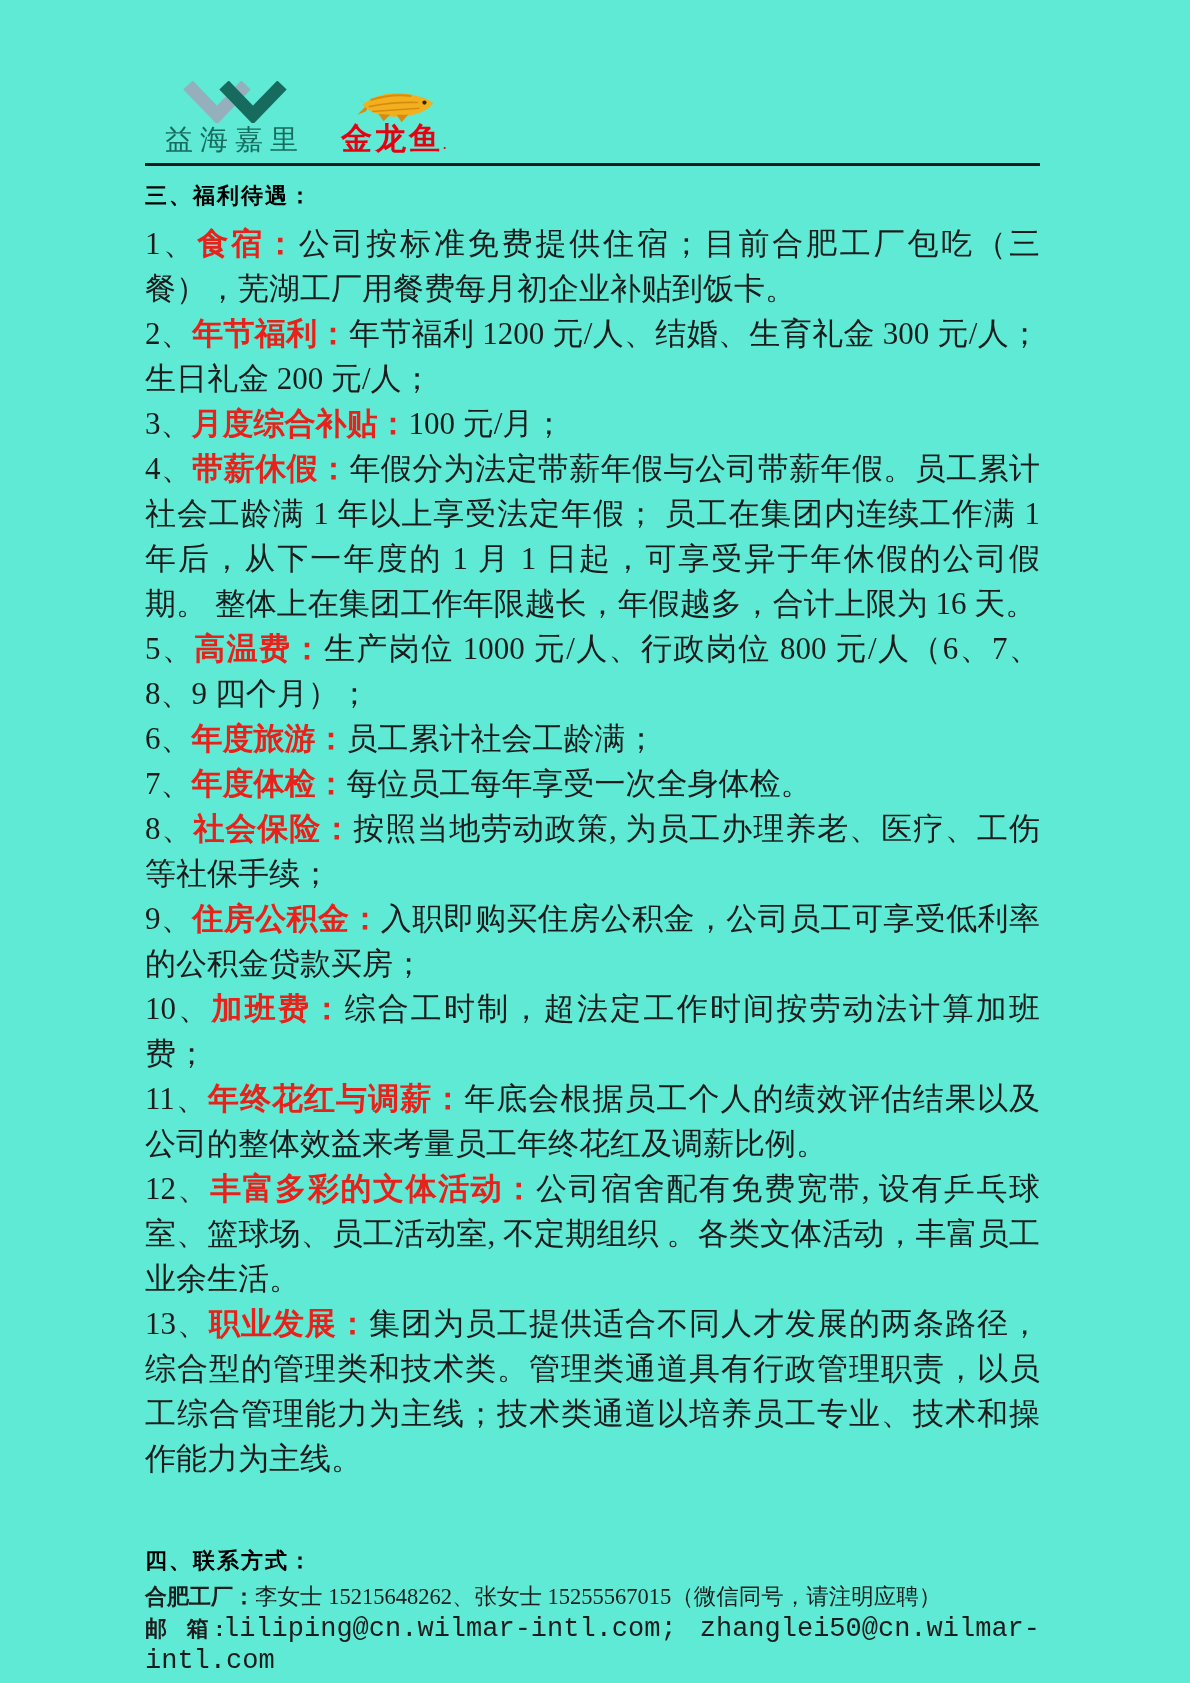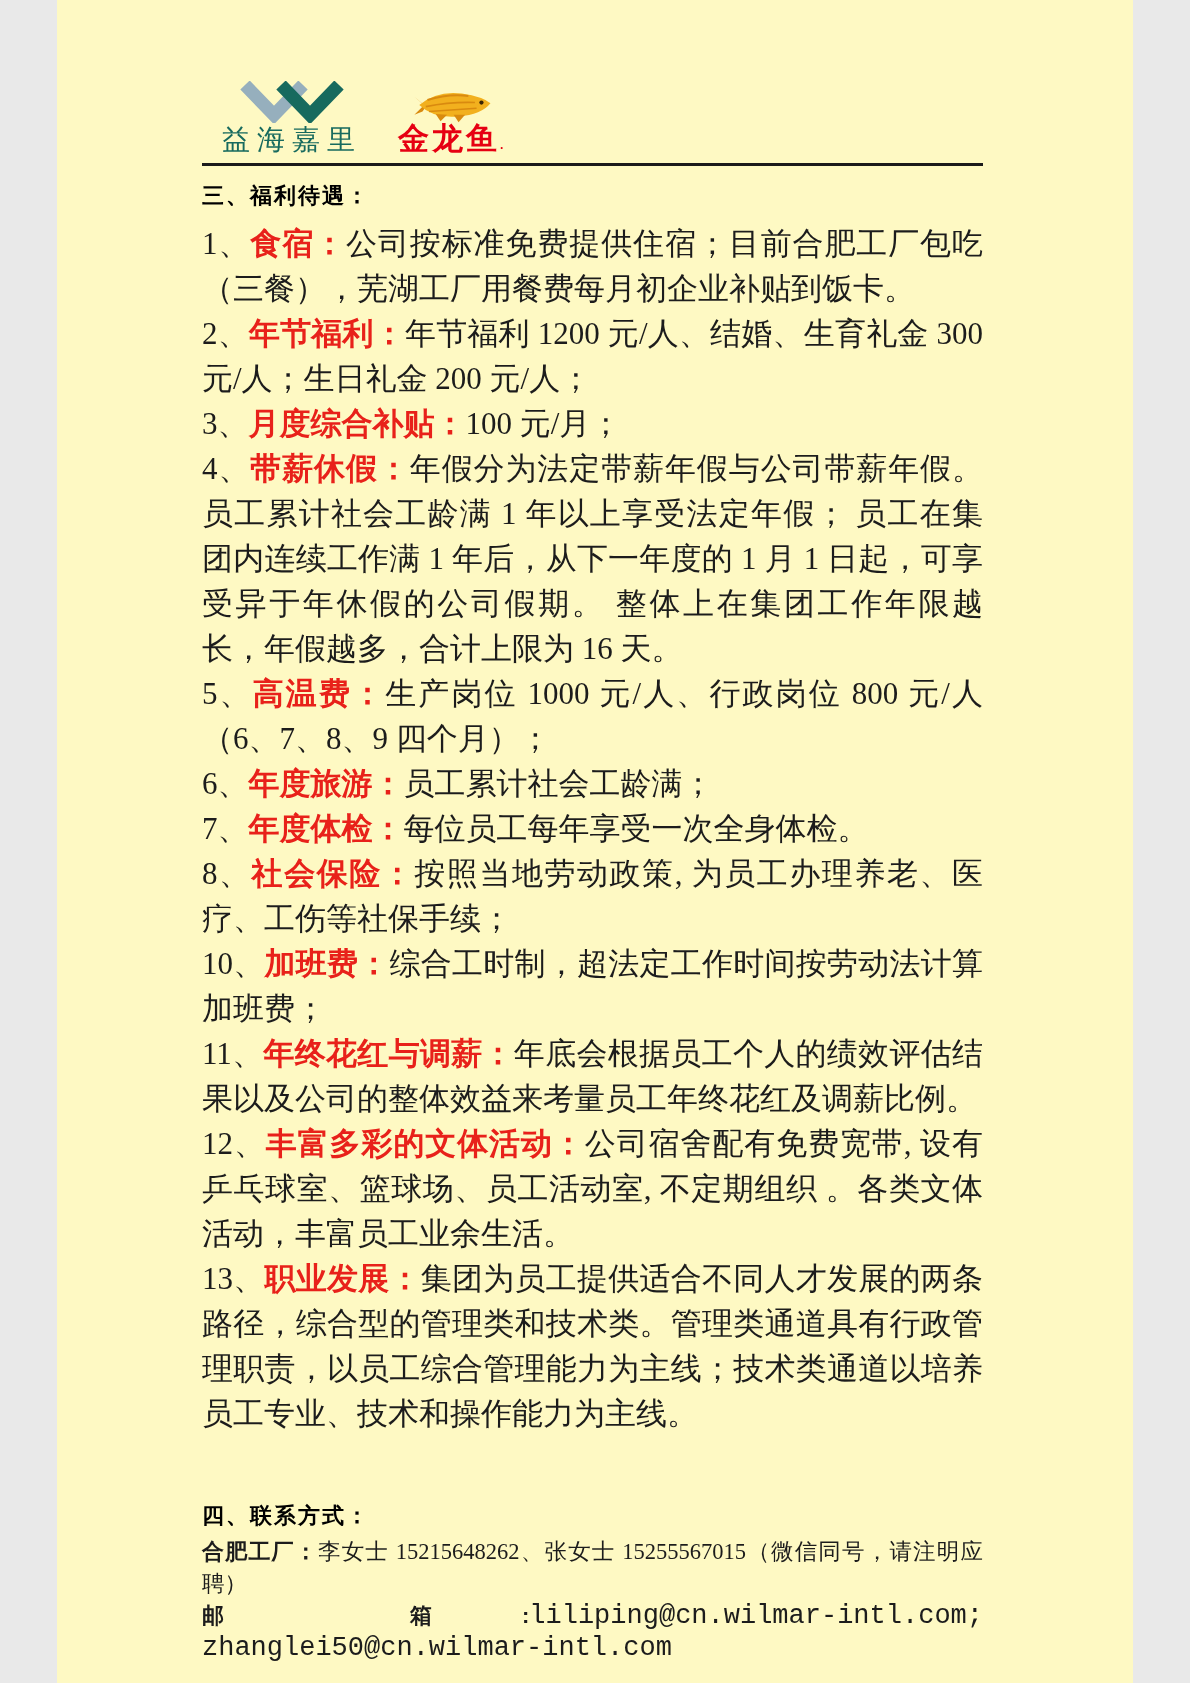--- a/index.html
+++ b/index.html
@@ -1,18 +1,18 @@
 <!DOCTYPE html>
 <html><head>
 <meta charset="utf-8">
 <style>
   * { box-sizing: border-box; }
   html,body { margin:0; padding:0; background:#e9e9e9; }
   .page {
-    width:1076px; height:1683px; margin:0 auto; background:#fef9c3;
+    width:1190px; height:1683px; margin:0 auto; background:#5eead4;
     font-family:"Liberation Serif","DejaVu Serif",serif; color:#1c1c1c;
     padding:78px 150px 0 145px; position:relative; overflow:hidden;
   }
   
   .logos { display:flex; align-items:flex-end; gap:36px; margin-left:20px; height:76px; }
   .logo-block { display:flex; flex-direction:column; align-items:center; }
   .wmark svg, .fish svg { display:block; }
   .yihai-text { color:#176a5e; font-size:28px; letter-spacing:7px; line-height:1.05; margin-top:2px; }
   .jly-text { color:#e60012; font-weight:bold; font-size:31px; letter-spacing:3px; line-height:1;
               font-family:"Liberation Sans","DejaVu Sans",sans-serif; position:relative; }
@@ -74,20 +74,21 @@
     <div class="sec-heading">三、福利待遇：</div>
 
     <p class="item"><span>1、</span><span class="red-label">食宿：</span><span>公司按标准免费提供住宿；目前合肥工厂包吃（三餐），芜湖工厂用餐费每月初企业补贴到饭卡。</span></p>
     <p class="item"><span>2、</span><span class="red-label">年节福利：</span><span>年节福利 1200 元/人、结婚、生育礼金 300 元/人；生日礼金 200 元/人；</span></p>
     <p class="item"><span>3、</span><span class="red-label">月度综合补贴：</span><span>100 元/月；</span></p>
     <p class="item"><span>4、</span><span class="red-label">带薪休假：</span><span>年假分为法定带薪年假与公司带薪年假。员工累计社会工龄满 1 年以上享受法定年假； 员工在集团内连续工作满 1 年后，从下一年度的 1 月 1 日起，可享受异于年休假的公司假期。 整体上在集团工作年限越长，年假越多，合计上限为 16 天。</span></p>
     <p class="item"><span>5、</span><span class="red-label">高温费：</span><span>生产岗位 1000 元/人、行政岗位 800 元/人（6、7、8、9 四个月）；</span></p>
     <p class="item"><span>6、</span><span class="red-label">年度旅游：</span><span>员工累计社会工龄满；</span></p>
     <p class="item"><span>7、</span><span class="red-label">年度体检：</span><span>每位员工每年享受一次全身体检。</span></p>
     <p class="item"><span>8、</span><span class="red-label">社会保险：</span><span>按照当地劳动政策, 为员工办理养老、医疗、工伤等社保手续；</span></p>
+    <p class="item"><span>9、</span><span class="red-label">住房公积金：</span><span>入职即购买住房公积金，公司员工可享受低利率的公积金贷款买房；</span></p>
     <p class="item"><span>10、</span><span class="red-label">加班费：</span><span>综合工时制，超法定工作时间按劳动法计算加班费；</span></p>
     <p class="item"><span>11、</span><span class="red-label">年终花红与调薪：</span><span>年底会根据员工个人的绩效评估结果以及公司的整体效益来考量员工年终花红及调薪比例。</span></p>
     <p class="item"><span>12、</span><span class="red-label">丰富多彩的文体活动：</span><span>公司宿舍配有免费宽带, 设有乒乓球室、篮球场、员工活动室, 不定期组织 。各类文体活动，丰富员工业余生活。</span></p>
     <p class="item"><span>13、</span><span class="red-label">职业发展：</span><span>集团为员工提供适合不同人才发展的两条路径，综合型的管理类和技术类。管理类通道具有行政管理职责，以员工综合管理能力为主线；技术类通道以培养员工专业、技术和操作能力为主线。</span></p>
   </div>
 
   <div class="contact">
     <div class="sec-heading">四、联系方式：</div>
     <p><span class="b-label">合肥工厂：</span><span>李女士 15215648262、张女士 15255567015（微信同号，请注明应聘）</span></p>
     <p><span class="b-label">邮 箱:</span><span class="mono">liliping@cn.wilmar-intl.com; zhanglei50@cn.wilmar-intl.com</span></p>

